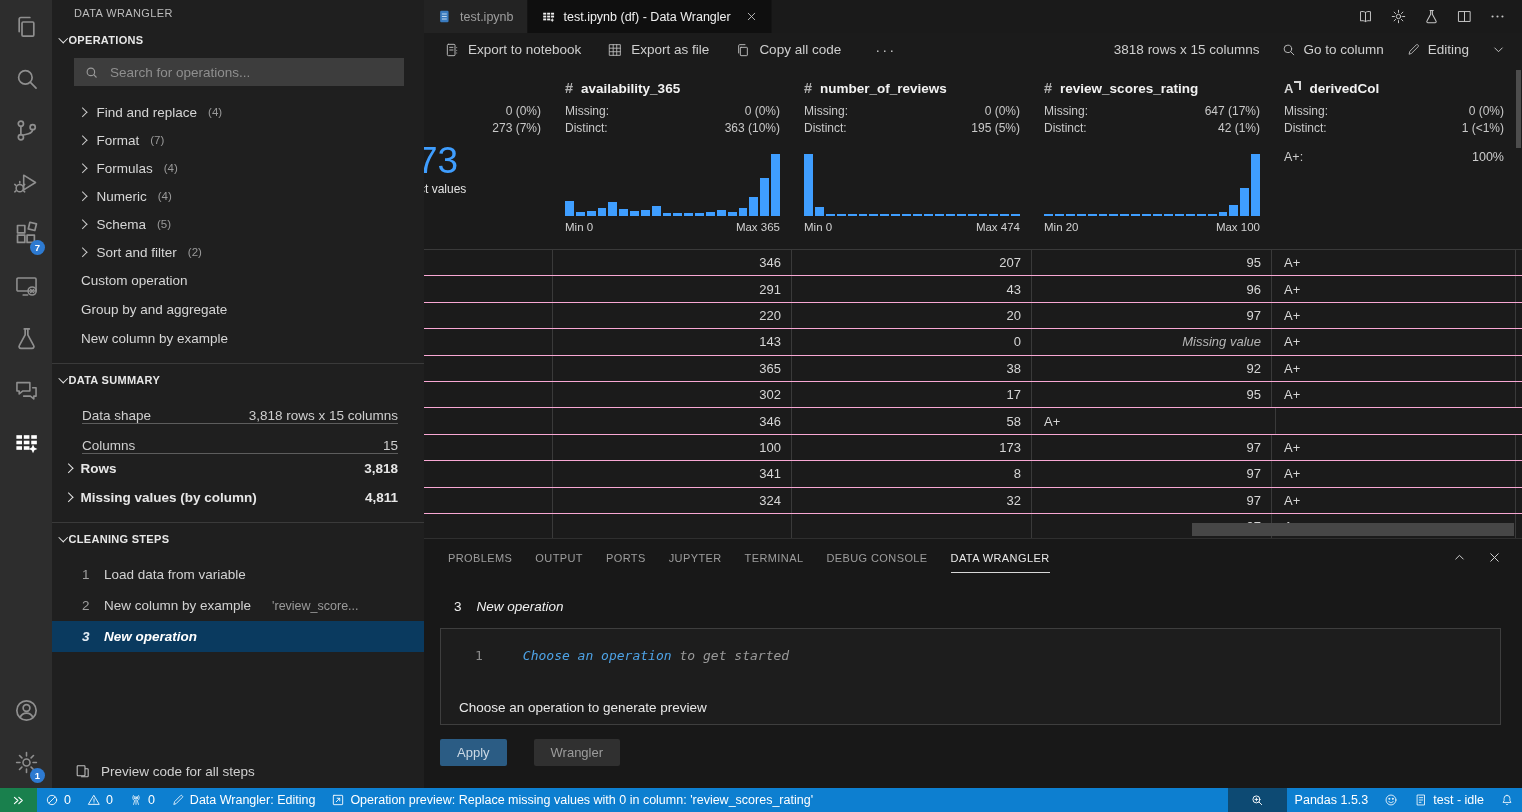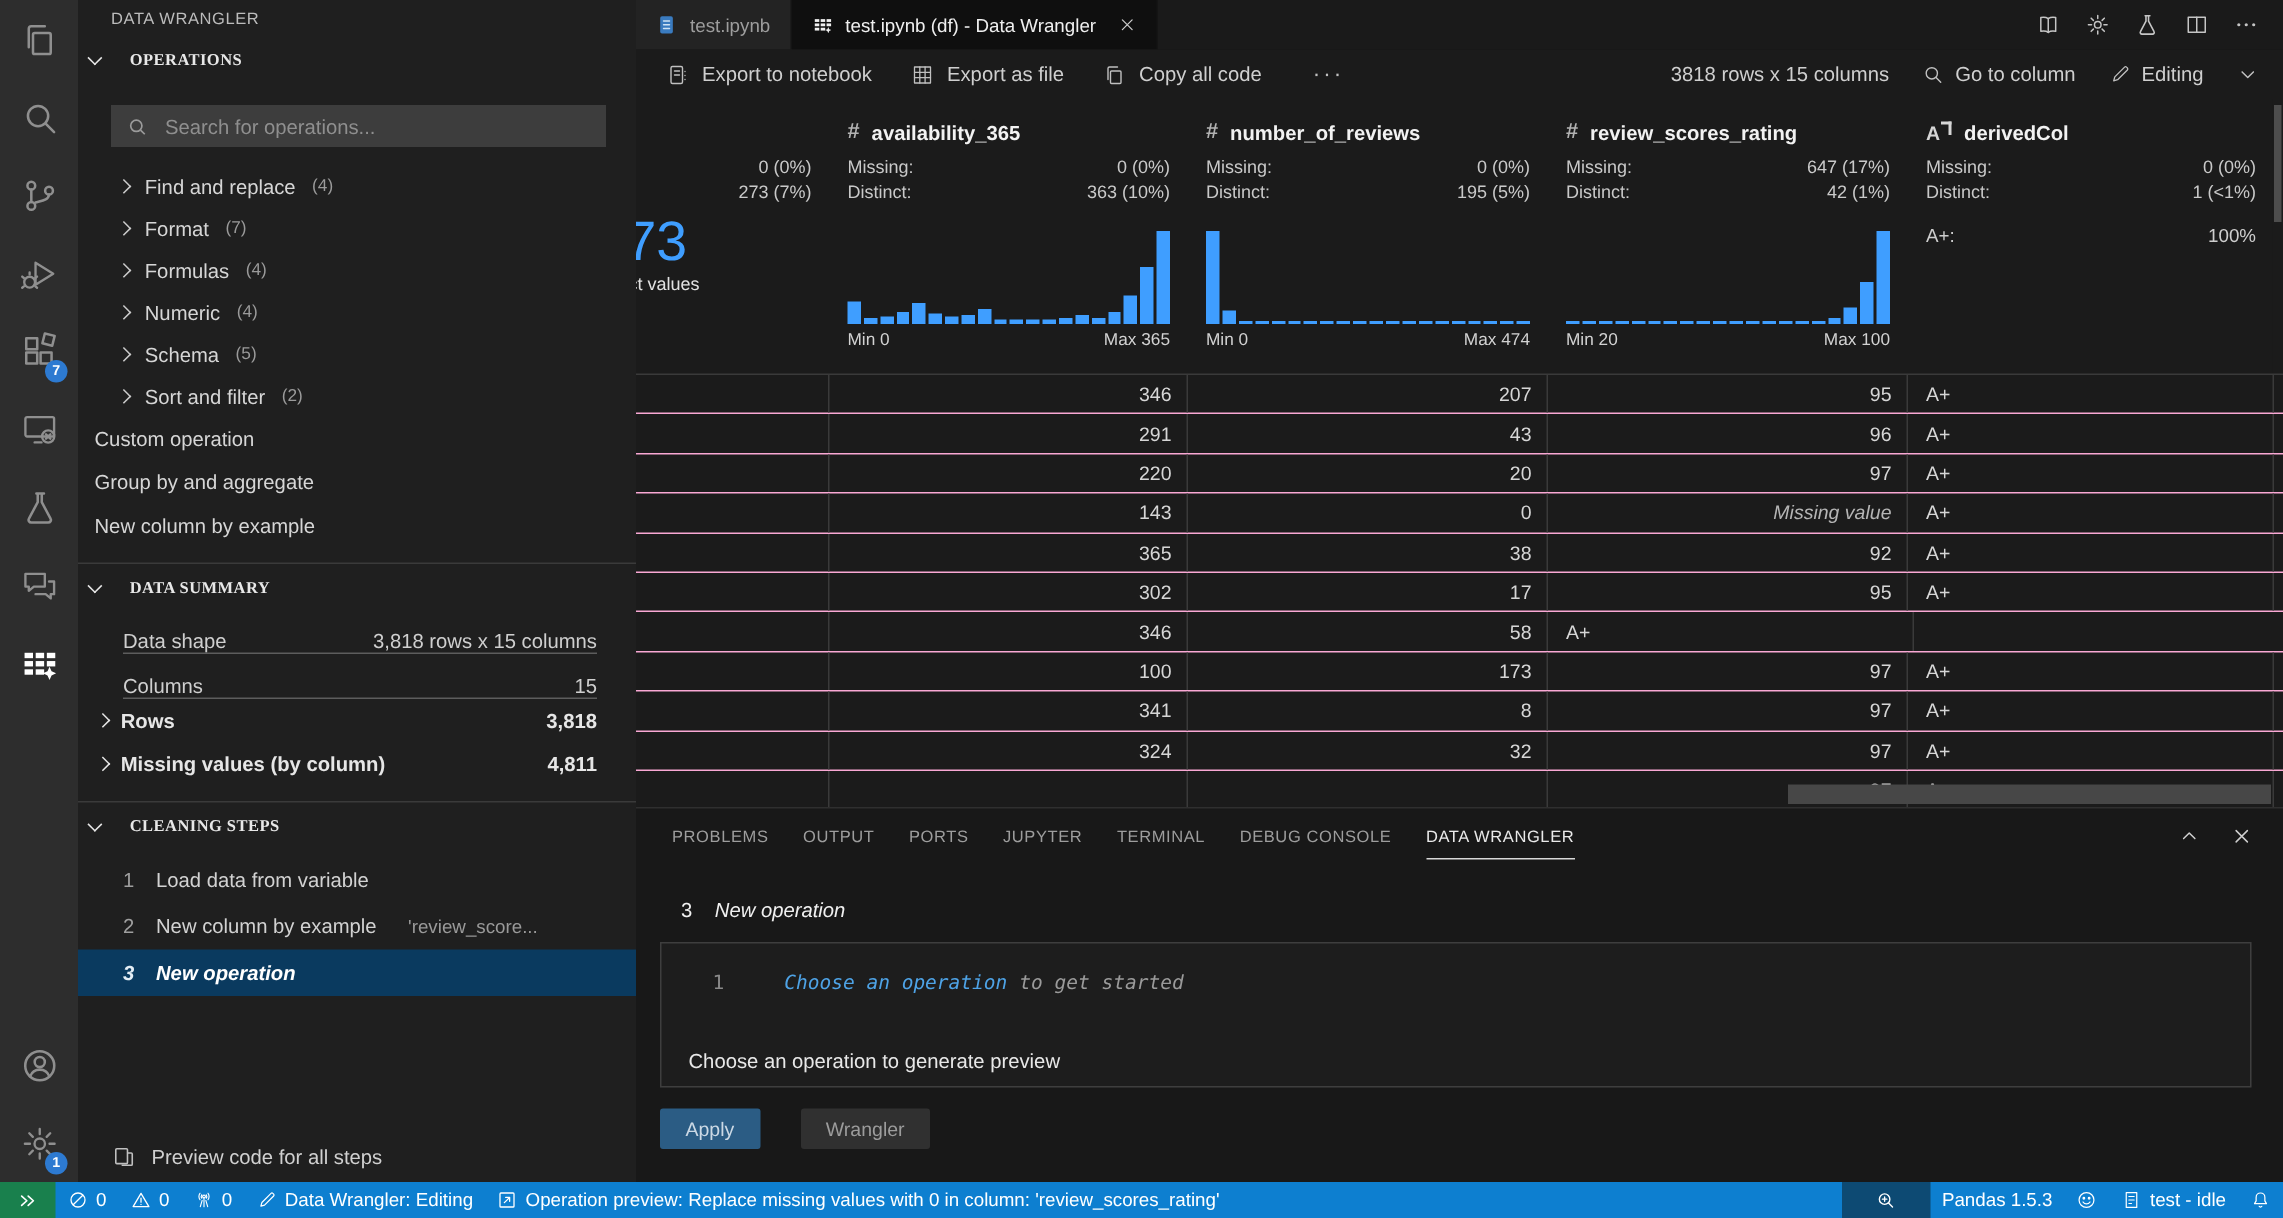--- a/index.html
+++ b/index.html
@@ -10,32 +10,32 @@
   .abar{position:absolute;left:0;top:0;bottom:24px;width:52px;background:#2d2d2d;display:flex;flex-direction:column;align-items:center;}
   .ab-item{width:52px;height:52px;display:flex;align-items:center;justify-content:center;color:#8f8f8f;position:relative;cursor:pointer;}
   .ab-item.active{color:#fff;}
   .ab-item svg{width:27px;height:27px;}
   .ab-spacer{flex:1;}
   .badge{position:absolute;right:7px;bottom:5px;background:#2d7ad1;color:#fff;border-radius:50%;width:15px;height:15px;
          font-size:9.5px;font-weight:700;display:flex;align-items:center;justify-content:center;}
   
   .sidebar{position:absolute;left:52px;top:0;bottom:24px;width:372px;background:#1f1f1f;overflow:hidden;}
   .sb-title{height:26px;display:flex;align-items:center;padding-left:22px;font-size:11px;color:#bcbcbc;letter-spacing:.4px;}
-  .sb-sec{height:28px;display:flex;align-items:center;gap:20px;padding-left:8px;font-size:11px;font-weight:700;color:#e8e8e8;letter-spacing:.3px;cursor:pointer;font-family:Liberation Serif, serif;}
+  .sb-sec{height:28px;display:flex;align-items:center;gap:2px;padding-left:8px;font-size:11px;font-weight:700;color:#e8e8e8;letter-spacing:.3px;cursor:pointer;}
   .chev{display:inline-block;width:5.5px;height:5.5px;border-right:1.4px solid currentColor;border-bottom:1.4px solid currentColor;}
   .chev.d{transform:rotate(45deg);margin-top:-3px;}
   .chev.r{transform:rotate(-45deg);}
-  .search{margin:16px 20px 12px 22px;height:28px;background:#3d3d3d;display:flex;align-items:center;gap:9px;padding:0 10px;}
+  .search{margin:4px 20px 12px 22px;height:28px;background:#3d3d3d;display:flex;align-items:center;gap:9px;padding:0 10px;}
   .search svg{width:15px;height:15px;color:#9a9a9a;flex:none;}
   .search input{background:transparent;border:none;outline:none;color:#bbb;font-size:13.5px;width:100%;font-family:"Liberation Sans",sans-serif;}
   .search input::placeholder{color:#8f8f8f;}
   .op-group{height:28px;display:flex;align-items:center;gap:11px;padding-left:27px;cursor:pointer;}
   .op-group .lbl{font-size:13.5px;color:#d6d6d6;}
   .op-group .cnt{font-size:11.5px;color:#9a9a9a;}
-  .op-plain{height:29px;display:flex;align-items:center;padding-left:11px;font-size:13.5px;color:#d6d6d6;cursor:pointer;}
+  .op-plain{height:29px;display:flex;align-items:center;padding-left:29px;font-size:13.5px;color:#d6d6d6;cursor:pointer;}
   .divider{height:1px;background:#3a3a3a;margin:10px 0 2px 0;}
   .sum-row{margin:0 26px 0 30px;height:29px;display:flex;justify-content:space-between;align-items:center;font-size:13.5px;color:#cfcfcf;}
   .sum-row.rule{border-bottom:1px solid #5d5d5d;align-items:flex-end;}
   .sum-row.bold{font-weight:700;color:#e6e6e6;}
   .sum-row .lwrap{display:flex;align-items:center;gap:9px;}
   .sum-row .lwrap .chev{margin-left:-17px;}
   .step{height:31px;display:flex;align-items:center;gap:13px;padding-left:30px;font-size:13.5px;color:#d2d2d2;cursor:pointer;}
   .step .n{color:#9f9f9f;width:9px;}
   .step .ann{color:#9a9a9a;font-size:12.5px;margin-left:8px;}
   .step.sel{background:#0a3a5f;color:#fff;font-weight:700;font-style:italic;}

